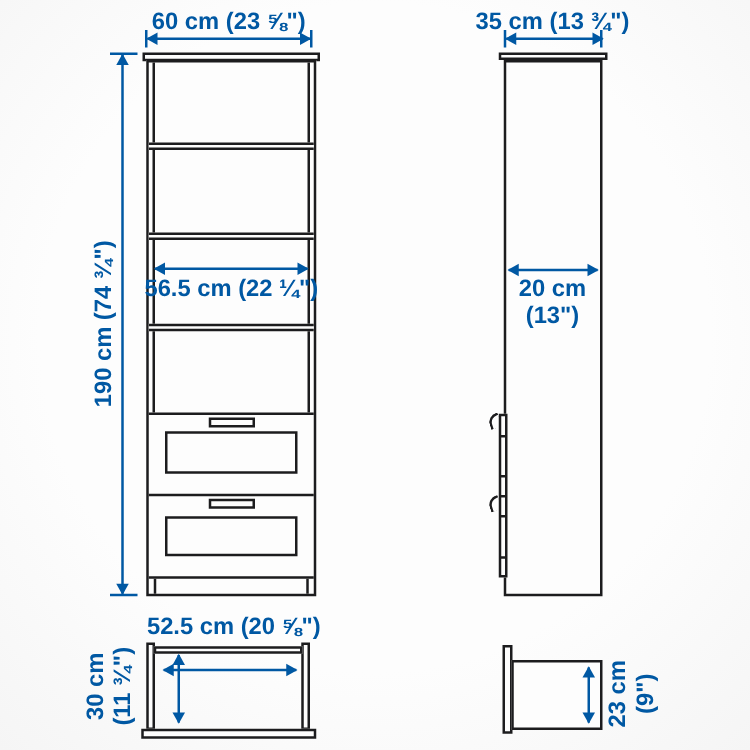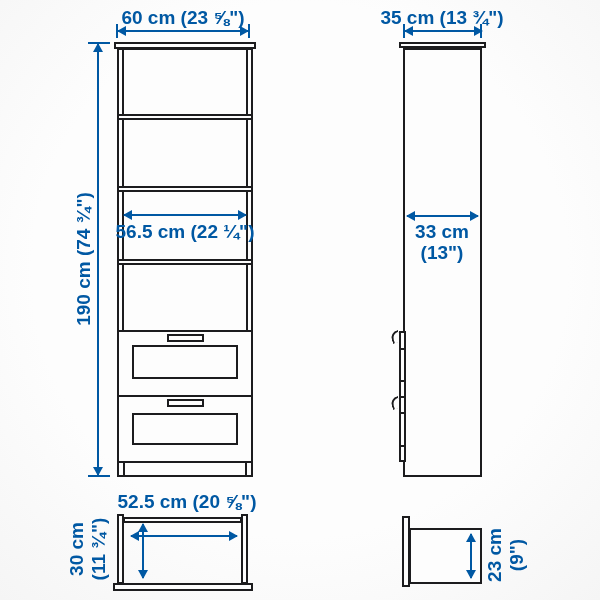--- a/index.html
+++ b/index.html
@@ -146,21 +146,21 @@
   <div>
     <div class="dim-label" style="left:442px; top:7px;">35 cm (13 ¾")</div>
     <div class="tick-v" style="left:403px; top:24px; height:14px;"></div>
     <div class="tick-v" style="left:480px; top:24px; height:14px;"></div>
     <div class="arrow-h" style="left:405px; top:30px; width:77px;"></div>
   </div>
 
   <div>
     <div class="arrow-h" style="left:407px; top:215px; width:71px;"></div>
     <div class="dim-label" style="left:442px; top:221px;">
-      <span style="display:block;">33 cm</span>
+      <span style="display:block;">20 cm</span>
       <span style="display:block;">(13")</span>
     </div>
   </div>
 
   <div>
     <div class="box" style="left:117px; top:514px; width:7px; height:70px;"></div>
     <div class="box" style="left:241px; top:514px; width:7px; height:70px;"></div>
     <div class="box" style="left:123px; top:517px; width:119px; height:6px;"></div>
     <div class="box" style="left:113px; top:583px; width:140px; height:8px;"></div>
     <div class="arrow-h" style="left:131px; top:535px; width:106px;"></div>

